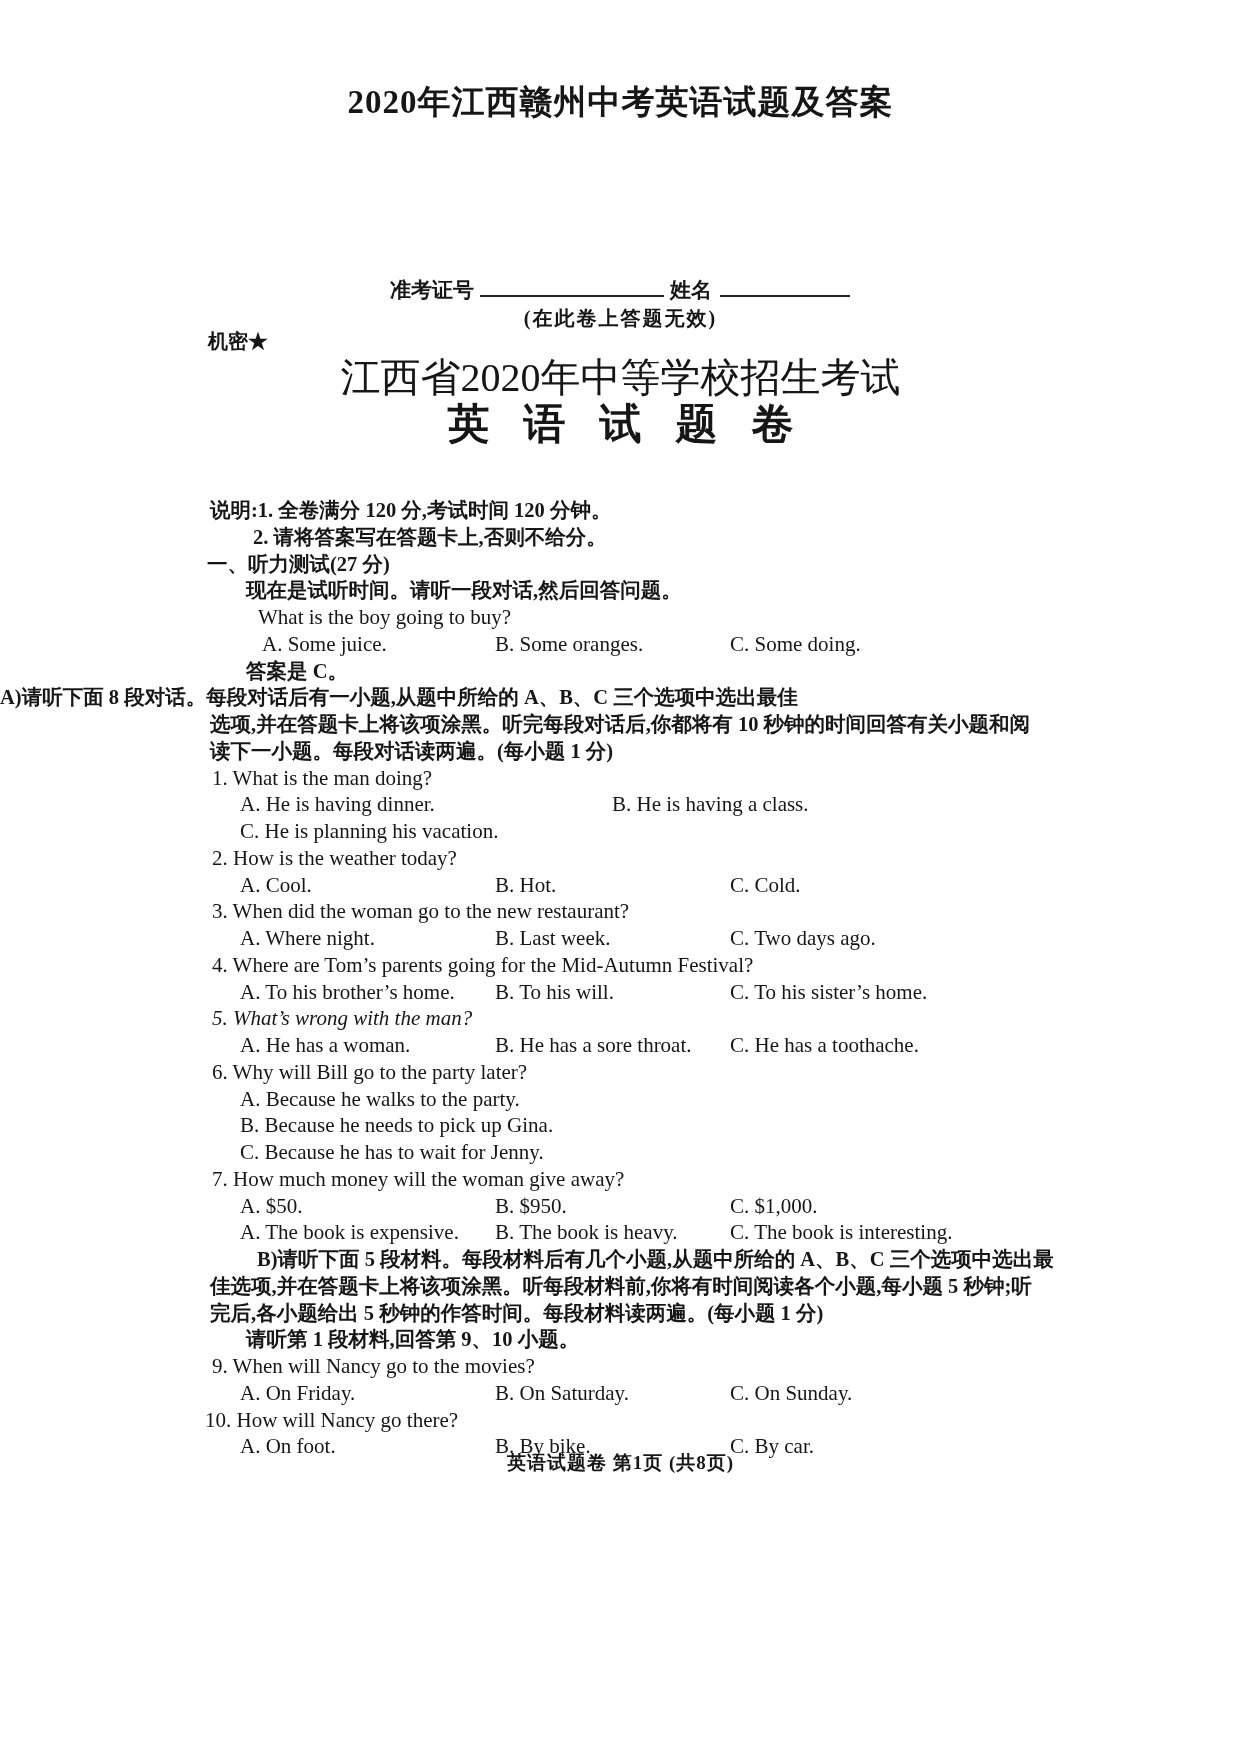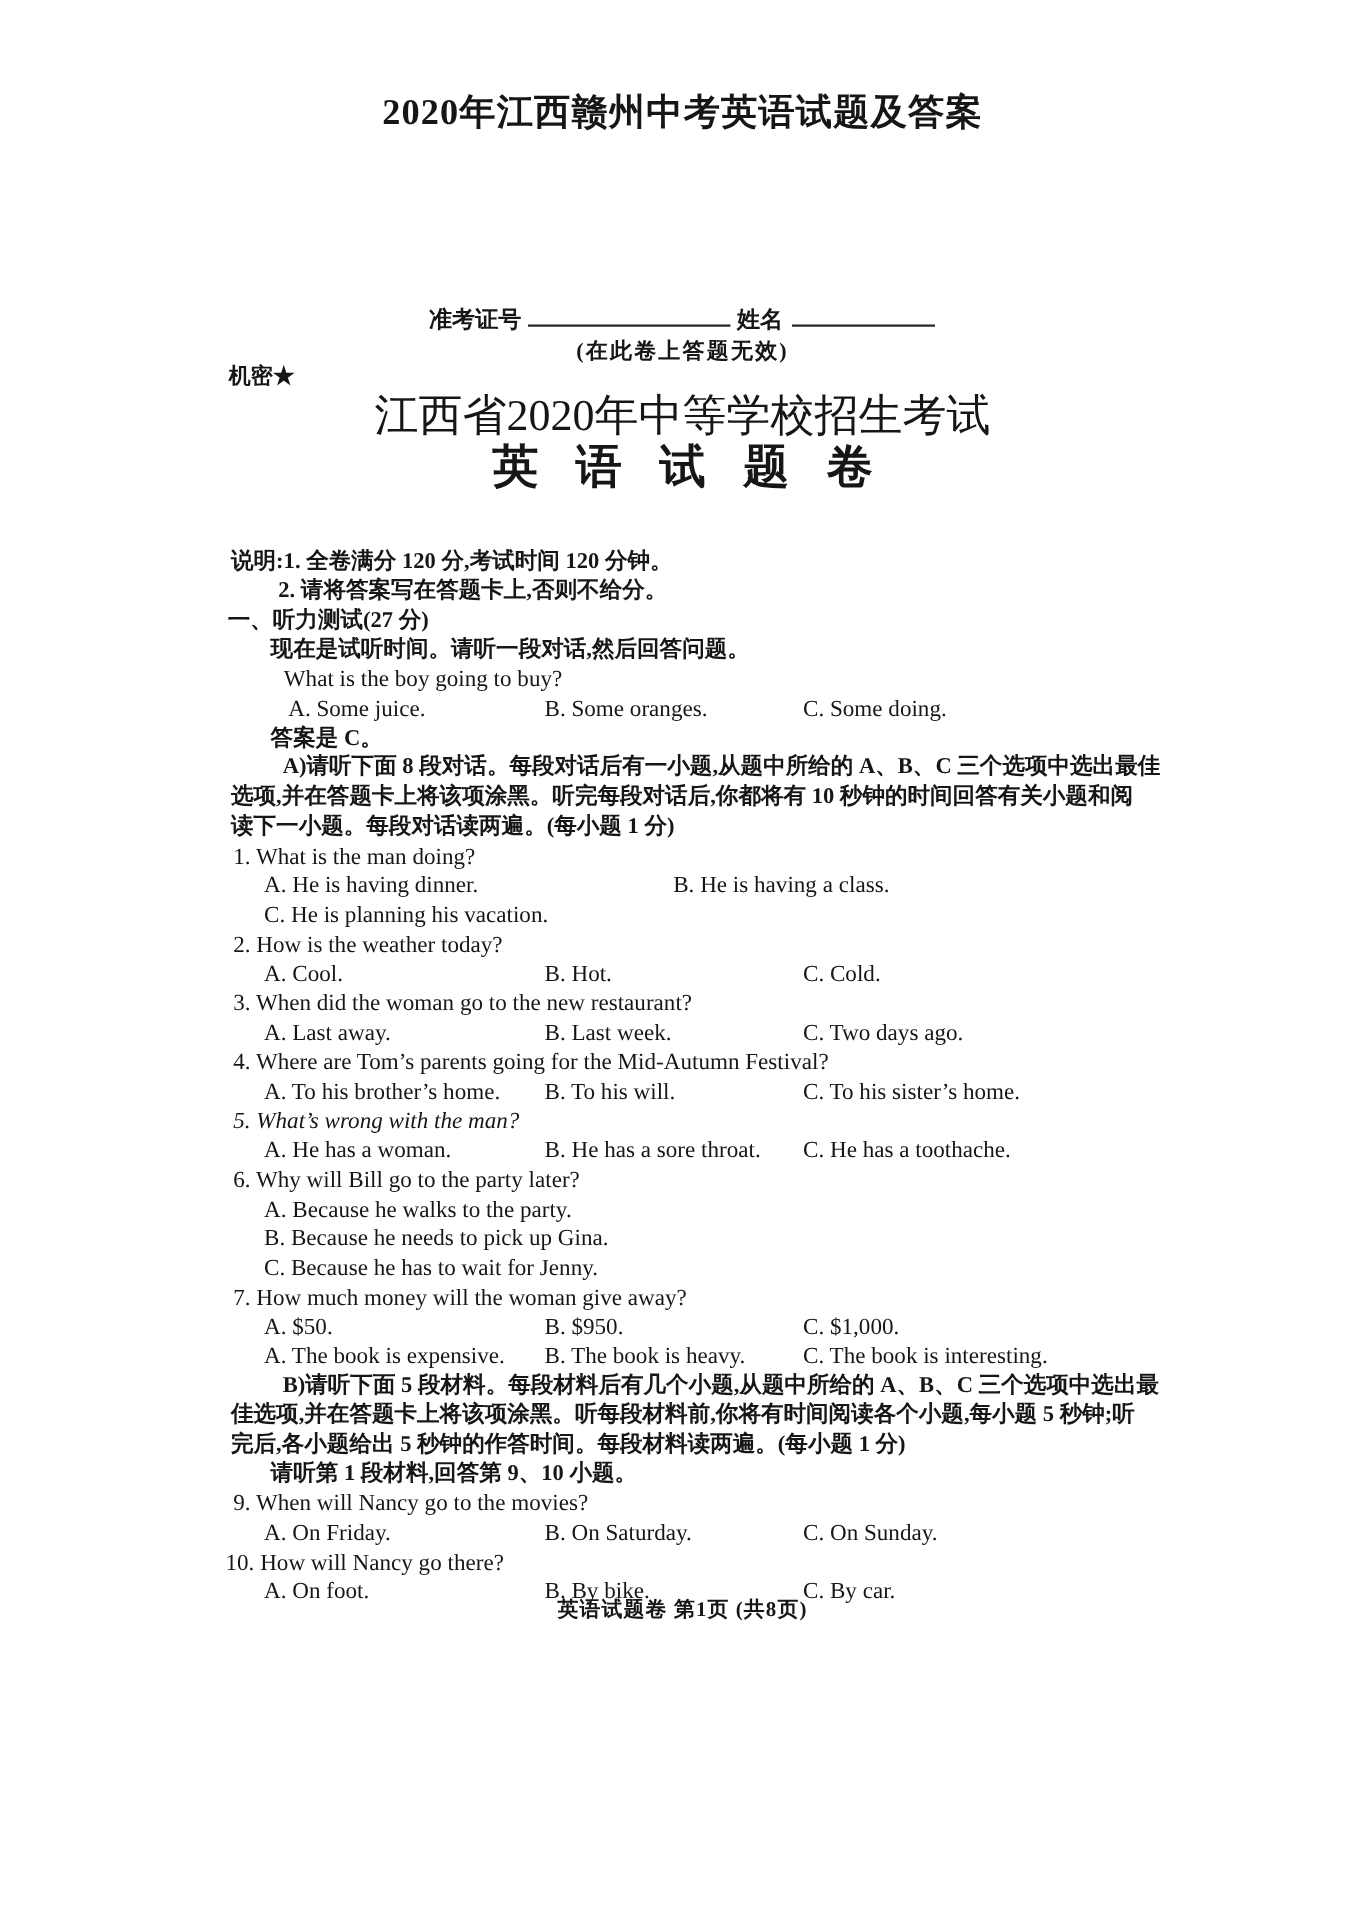--- a/index.html
+++ b/index.html
@@ -72,40 +72,40 @@
       <div class="line cn" style="padding-left: 253px;">2. 请将答案写在答题卡上,否则不给分。</div>
       <div class="line cn" style="padding-left: 207px;">一、听力测试(27 分)</div>
       <div class="line cn" style="padding-left: 246px;">现在是试听时间。请听一段对话,然后回答问题。</div>
       <div class="line en" style="padding-left: 258px;">What is the boy going to buy?</div>
       <div class="line en">
         <span class="opt" style="left: 262px;">A. Some juice.</span>
         <span class="opt" style="left: 495px;">B. Some oranges.</span>
         <span class="opt" style="left: 730px;">C. Some doing.</span>
       </div>
       <div class="line cn" style="padding-left: 246px;">答案是 C。</div>
-      <div class="line cn" style="padding-left: 257px;">A)请听下面 8 段对话。每段对话后有一小题,从题中所给的 A、B、C 三个选项中选出最佳</div>
+      <div class="line cn" style="">A)请听下面 8 段对话。每段对话后有一小题,从题中所给的 A、B、C 三个选项中选出最佳</div>
       <div class="line cn" style="padding-left: 210px;">选项,并在答题卡上将该项涂黑。听完每段对话后,你都将有 10 秒钟的时间回答有关小题和阅</div>
       <div class="line cn" style="padding-left: 210px;">读下一小题。每段对话读两遍。(每小题 1 分)</div>
       <div class="line en" style="padding-left: 212px;">1. What is the man doing?</div>
       <div class="line en">
         <span class="opt" style="left: 240px;">A. He is having dinner.</span>
         <span class="opt" style="left: 612px;">B. He is having a class.</span>
       </div>
       <div class="line en">
         <span class="opt" style="left: 240px;">C. He is planning his vacation.</span>
       </div>
       <div class="line en" style="padding-left: 212px;">2. How is the weather today?</div>
       <div class="line en">
         <span class="opt" style="left: 240px;">A. Cool.</span>
         <span class="opt" style="left: 495px;">B. Hot.</span>
         <span class="opt" style="left: 730px;">C. Cold.</span>
       </div>
       <div class="line en" style="padding-left: 212px;">3. When did the woman go to the new restaurant?</div>
       <div class="line en">
-        <span class="opt" style="left: 240px;">A. Last away.</span>
+        <span class="opt" style="left: 240px;">A. Where night.</span>
         <span class="opt" style="left: 495px;">B. Last week.</span>
         <span class="opt" style="left: 730px;">C. Two days ago.</span>
       </div>
       <div class="line en" style="padding-left: 212px;">4. Where are Tom’s parents going for the Mid-Autumn Festival?</div>
       <div class="line en">
         <span class="opt" style="left: 240px;">A. To his brother’s home.</span>
         <span class="opt" style="left: 495px;">B. To his will.</span>
         <span class="opt" style="left: 730px;">C. To his sister’s home.</span>
       </div>
       <div class="line en" style="padding-left: 212px; font-style: italic;">5. What’s wrong with the man?</div>

